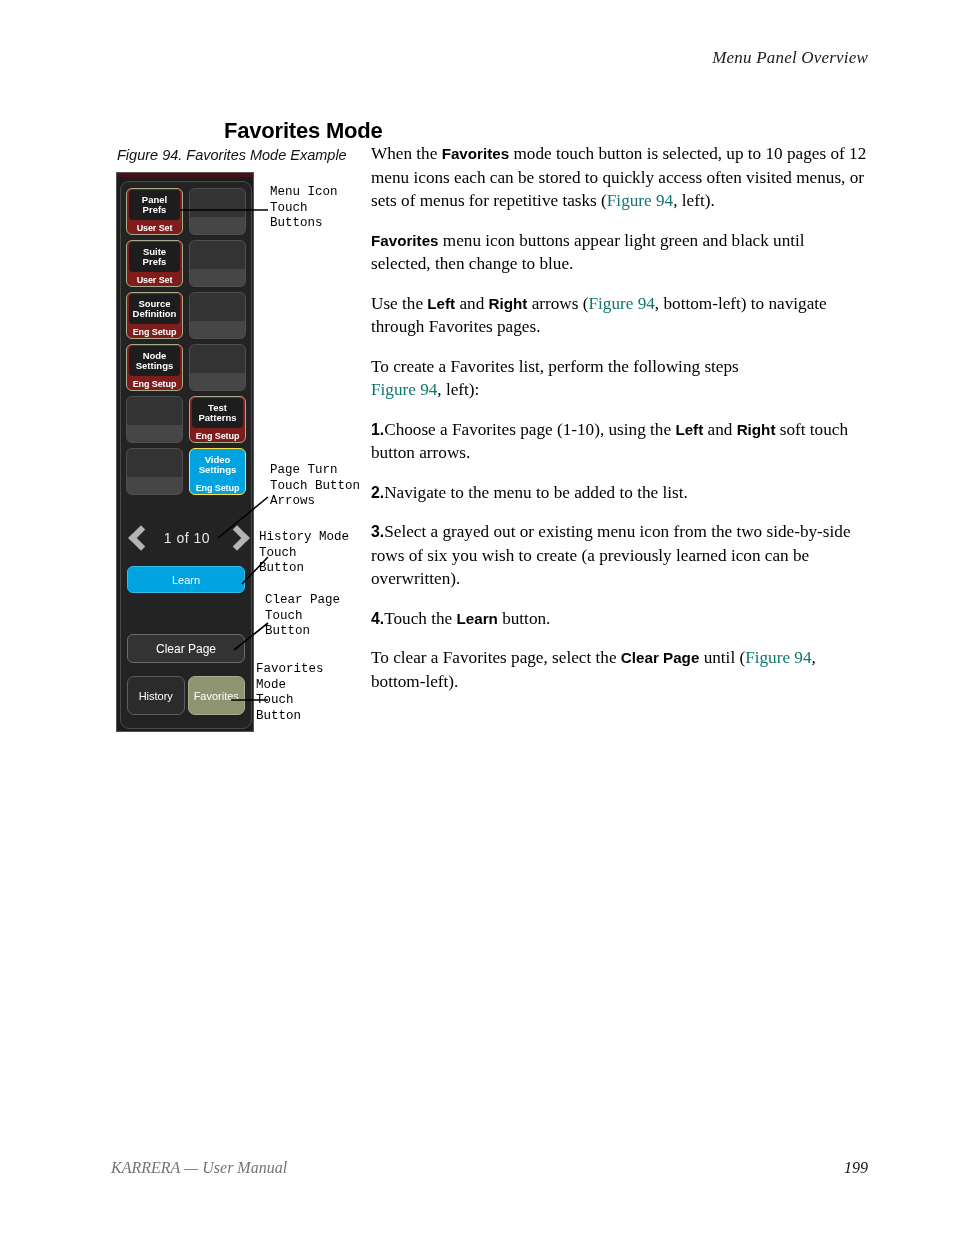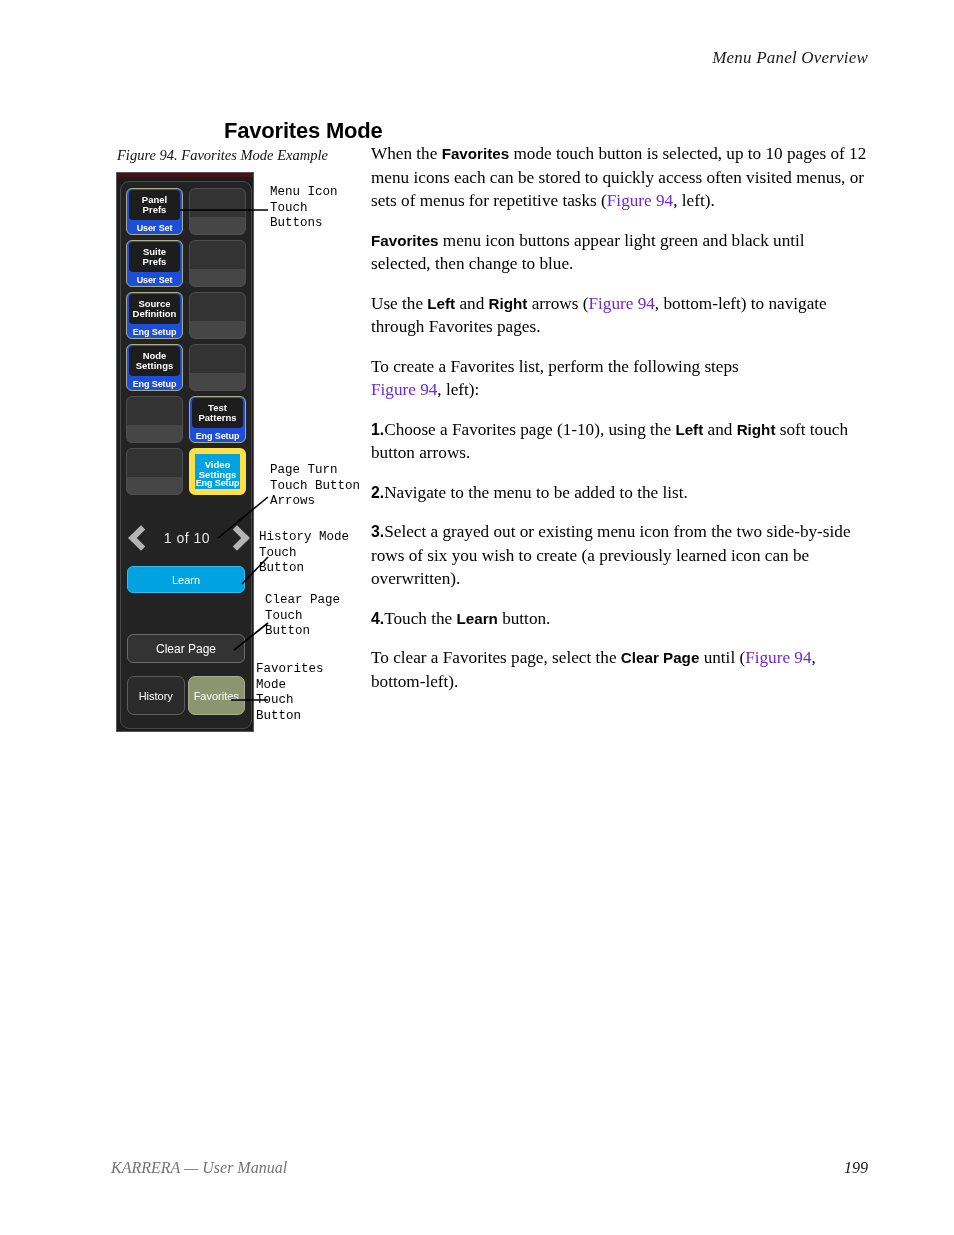--- a/index.html
+++ b/index.html
@@ -38,21 +38,21 @@
     font-size: 22px;
     letter-spacing: -0.2px;
     color: #000;
   }
 
   
   .fig-caption {
     position: absolute;
     top: 147px;
     left: 117px;
-    font-family: Liberation Serif, serif;
+    font-family: Liberation Sans, sans-serif;
     font-style: italic;
     font-size: 14.5px;
     color: #111;
     white-space: nowrap;
   }
 
   
   .panel {
     position: absolute;
     left: 116px;
@@ -100,26 +100,26 @@
     position: relative;
     overflow: hidden;
     font-family: "Liberation Sans", sans-serif;
   }
   .menu-btn.empty {
     background: #3a3a3a;
     border: 1px solid #4e4e4e;
     background-image: linear-gradient(to bottom, #333 0%, #333 62%, #464646 62%, #464646 100%);
   }
   .menu-btn.green {
-    background: #1d4ed8;
+    background: #7f1d1d;
     border: 1px solid #a7ad8c;
   }
   .menu-btn.blue {
     background: #00a3e0;
-    border: 6px solid #fde047;
+    border: 1px solid #fde047;
   }
   .menu-btn .lbl {
     position: absolute;
     left: 2px;
     top: 1px;
     right: 2px;
     height: 30px;
     background: #1d1d1d;
     border-radius: 4px;
     color: #fff;
@@ -272,21 +272,21 @@
   }
   .body-col p.step {
     margin: 0 0 16px 0;
     text-indent: 0;
   }
   .bold-sans {
     font-family: "Liberation Sans", sans-serif;
     font-weight: bold;
     font-size: 15.2px;
   }
-  .xref { color: #6d28d9; }
+  .xref { color: #0f766e; }
   .stepnum {
     font-family: "Liberation Sans", sans-serif;
     font-weight: bold;
     font-size: 15.8px;
   }
 
   
   .footer-left {
     position: absolute;
     left: 111px;

